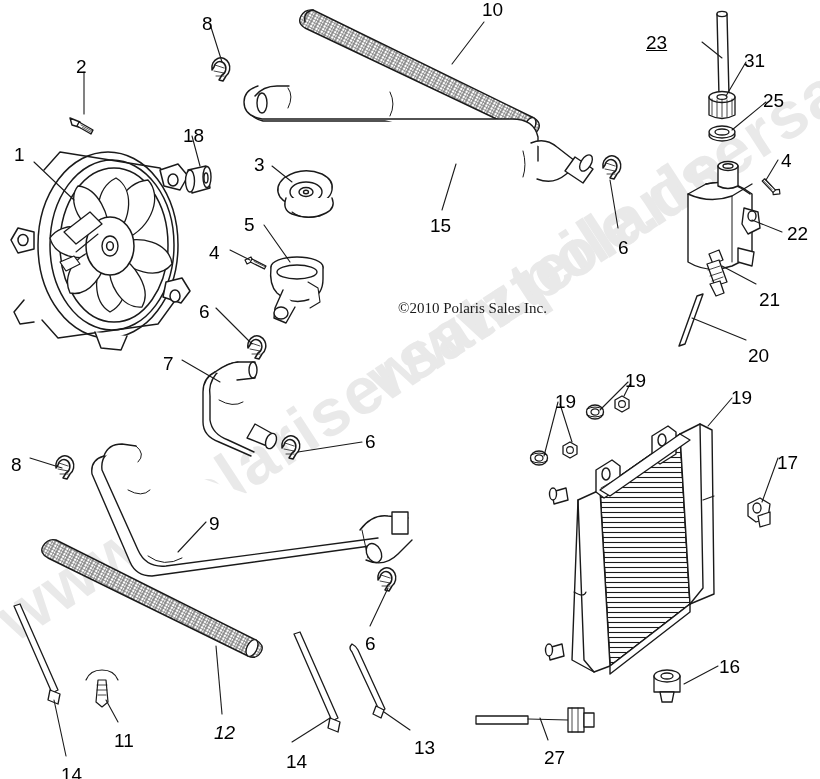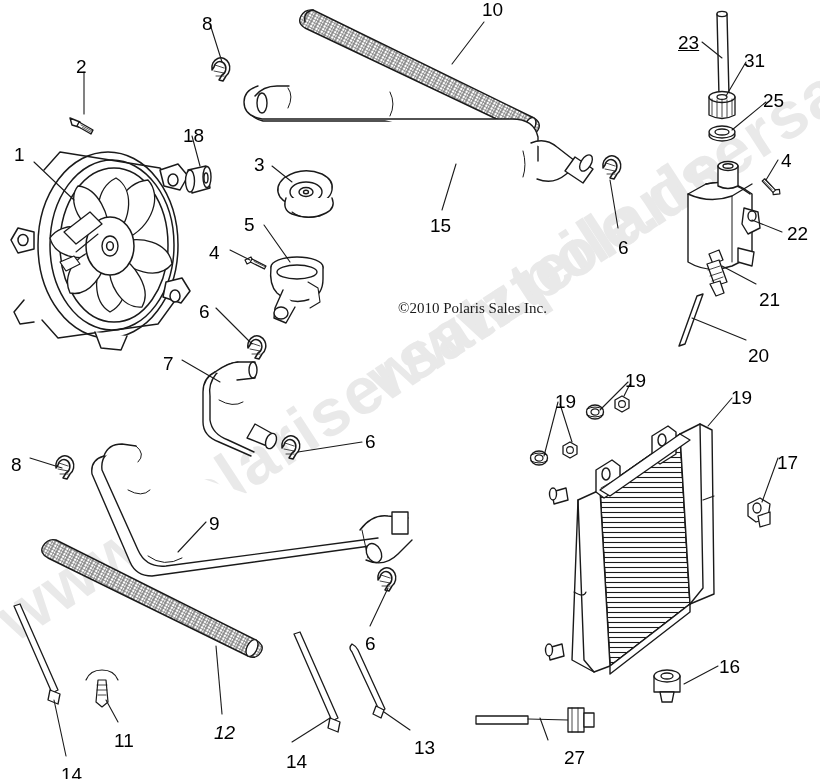--- a/index.html
+++ b/index.html
@@ -424,36 +424,36 @@
   <div class="callout" style="left:254px;top:155px;">3</div>
   <div class="callout" style="left:209px;top:243px;">4</div>
   <div class="callout" style="left:244px;top:215px;">5</div>
   <div class="callout" style="left:199px;top:302px;">6</div>
   <div class="callout" style="left:163px;top:354px;">7</div>
   <div class="callout" style="left:202px;top:14px;">8</div>
   <div class="callout" style="left:183px;top:126px;">18</div>
   <div class="callout" style="left:482px;top:0;">10</div>
   <div class="callout" style="left:430px;top:216px;">15</div>
   <div class="callout" style="left:618px;top:238px;">6</div>
-  <div class="callout" style="left:678px;top:33px;text-decoration:underline;">23</div>
+  <div class="callout" style="left:646px;top:33px;text-decoration:underline;">23</div>
   <div class="callout" style="left:744px;top:51px;">31</div>
   <div class="callout" style="left:763px;top:91px;">25</div>
   <div class="callout" style="left:781px;top:151px;">4</div>
   <div class="callout" style="left:787px;top:224px;">22</div>
   <div class="callout" style="left:759px;top:290px;">21</div>
   <div class="callout" style="left:748px;top:346px;text-align:right;">20</div>
   <div class="callout" style="left:11px;top:455px;">8</div>
   <div class="callout" style="left:209px;top:514px;">9</div>
   <div class="callout" style="left:365px;top:432px;">6</div>
   <div class="callout" style="left:365px;top:634px;">6</div>
   <div class="callout" style="left:214px;top:723px;font-style:italic;">12</div>
   <div class="callout" style="left:114px;top:731px;">11</div>
   <div class="callout" style="left:61px;top:765px;">14</div>
   <div class="callout" style="left:286px;top:752px;">14</div>
   <div class="callout" style="left:414px;top:738px;">13</div>
   <div class="callout" style="left:555px;top:392px;">19</div>
   <div class="callout" style="left:625px;top:371px;">19</div>
   <div class="callout" style="left:731px;top:388px;">19</div>
   <div class="callout" style="left:777px;top:447px;margin-top:6px;">17</div>
   <div class="callout" style="left:719px;top:657px;text-align:right;">16</div>
-  <div class="callout" style="left:544px;top:748px;margin-left:20px;">27</div>
+  <div class="callout" style="left:544px;top:748px;">27</div>
 
 </div>
 
 </body></html>

